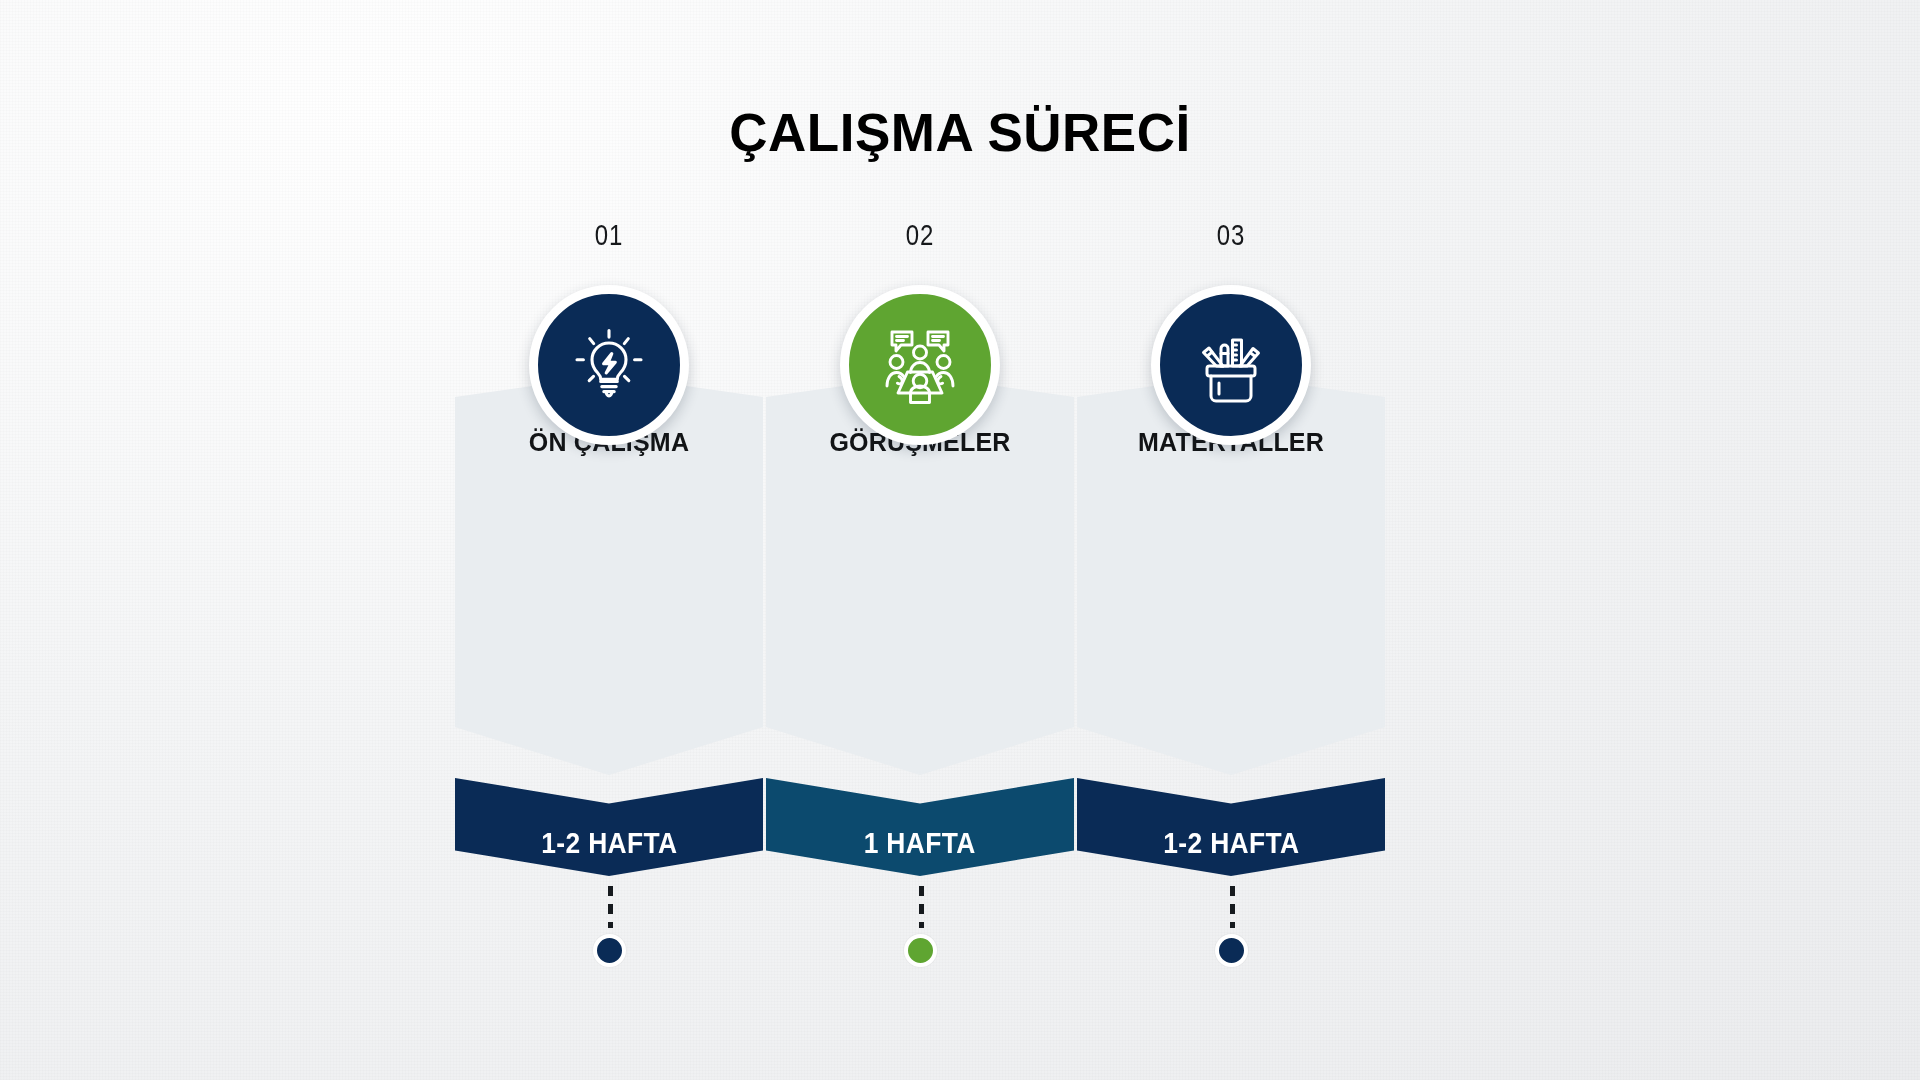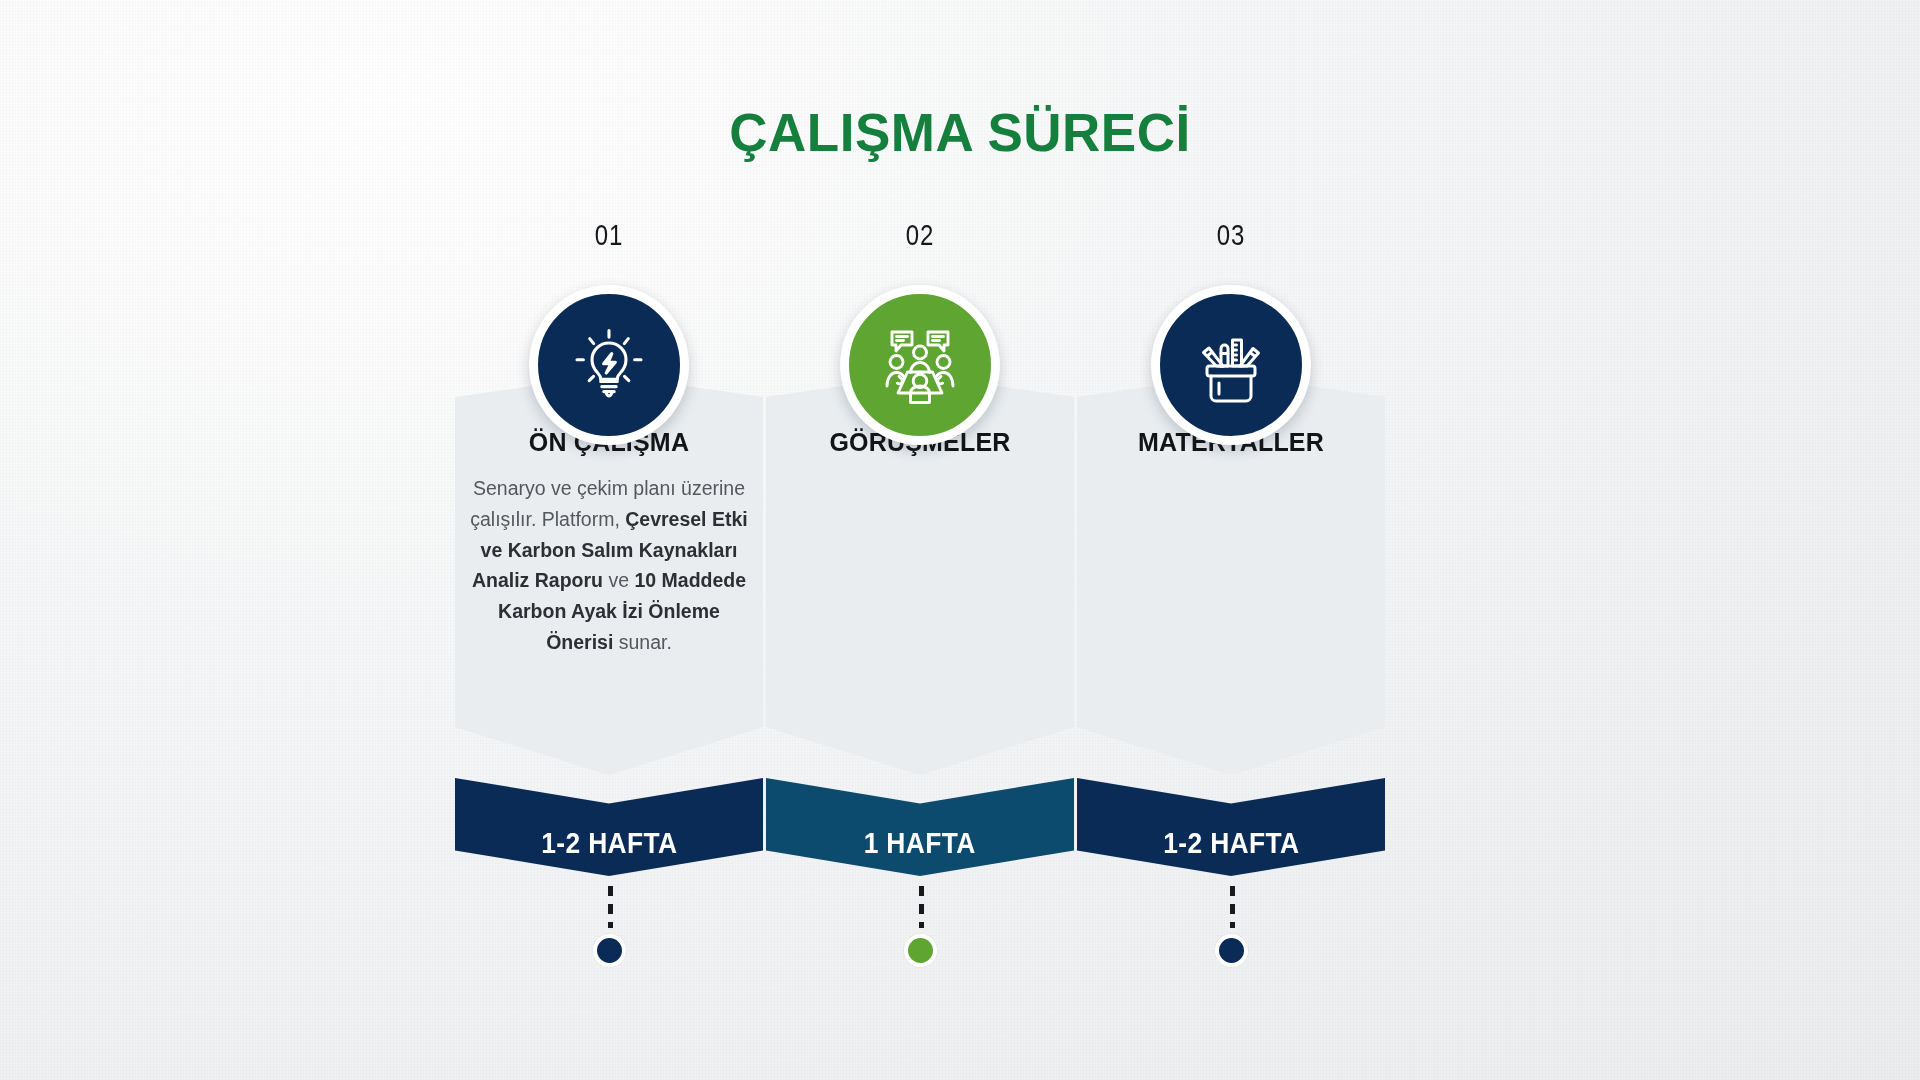--- a/index.html
+++ b/index.html
@@ -20,21 +20,21 @@
     opacity:.75;
   }
 
   .stage{position:absolute;inset:0;}
 
   
   .title{
     position:absolute;top:102px;left:0;width:1920px;
     text-align:center;
     font-size:53px;font-weight:bold;letter-spacing:.5px;
-    color:#15803d;
+    color:#000000;
   }
 
   
   .col{position:absolute;top:0;width:308px;}
   .col-1{left:455px;}
   .col-2{left:766px;}
   .col-3{left:1077px;}
 
   .step-num{
     position:absolute;top:218px;width:308px;text-align:center;
@@ -126,21 +126,20 @@
 <div class="stage">
 
   <div class="title">ÇALIŞMA SÜRECİ</div>
 
   <div class="col col-1">
     <div class="step-num">01</div>
 
     <div class="card"></div>
     <div class="card-body">
       <div class="card-title">ÖN ÇALIŞMA</div>
-      <div class="card-text"><span>Senaryo ve çekim planı üzerine çalışılır. Platform, </span><b>Çevresel Etki ve Karbon Salım Kaynakları Analiz Raporu</b><span> ve </span><b>10 Maddede Karbon Ayak İzi Önleme Önerisi</b><span> sunar.</span></div>
     </div>
 
     <div class="icon-wrap">
       <div class="icon-circle navy">
         <span>
           <svg width="88" height="88" viewBox="0 0 88 88" fill="none" stroke="#ffffff" stroke-width="3.1" stroke-linecap="round" stroke-linejoin="round">
             <path d="M44 22c-9.4 0-17 7.5-17 16.7 0 5.6 2.7 10 5.6 13.1 1.9 2 3.1 4.2 3.1 6.6h16.6c0-2.4 1.2-4.6 3.1-6.6 2.9-3.1 5.6-7.5 5.6-13.1C61 29.5 53.4 22 44 22z"></path>
             <path d="M35.7 60.5h16.6M36.8 65.6h14.4M38.8 70.6h10.4"></path>
             <path d="M41.2 70.6c0 2.6 1.3 4.3 2.8 4.3s2.8-1.7 2.8-4.3"></path>
             <path d="M46.8 32.6l-8.2 10.1h7.3l-4.7 9.2 9.1-10.6h-7z"></path>

